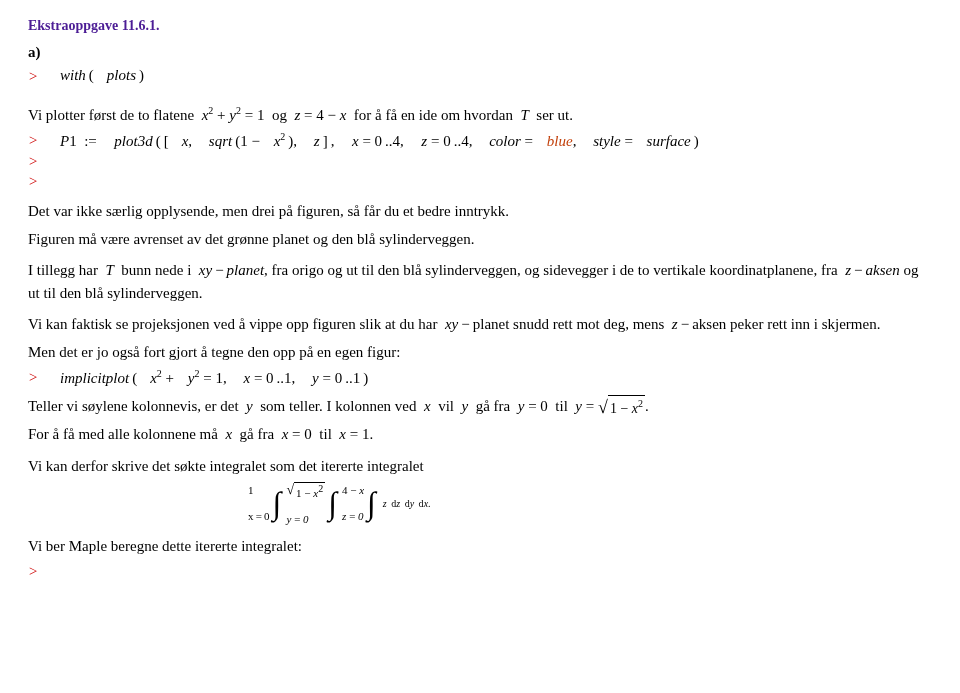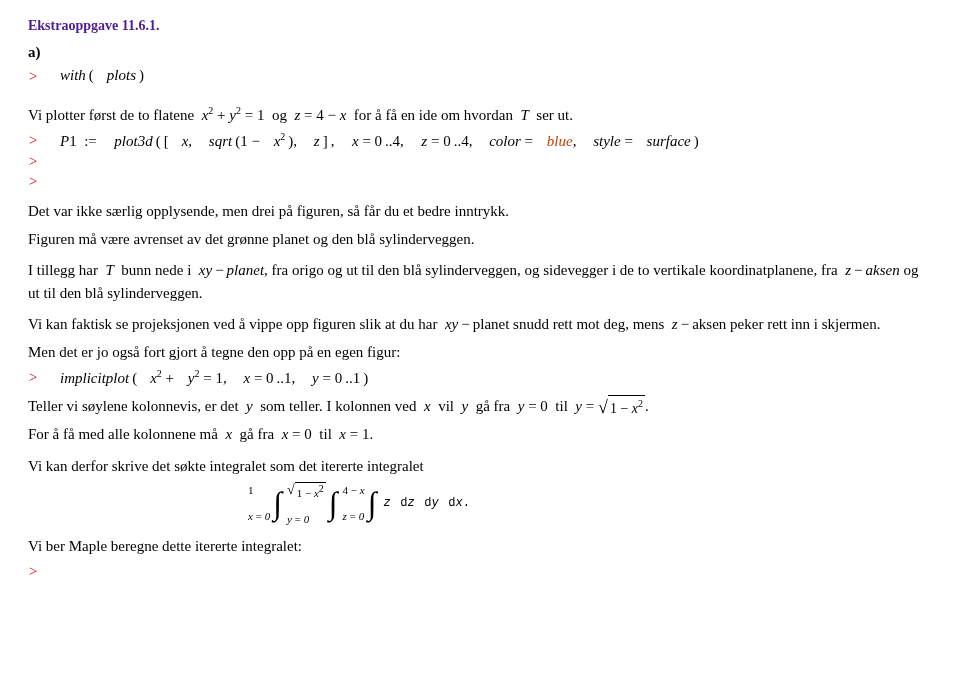--- a/index.html
+++ b/index.html
@@ -150,21 +150,21 @@
 
 <div class="text-block">
   <p>Vi kan derfor skrive det søkte integralet som det itererte integralet</p>
 </div>
 
 <div class="integral-block" style="margin-left:220px; margin-top:4px; margin-bottom:10px;">
 
   <div class="integral-group">
     <div class="integral-limits">
       <span class="int-upper">1</span>
-      <span class="int-lower" style="font-style:italic;">x = 0</span>
+      <span class="int-lower" style="">x = 0</span>
     </div>
     <span class="integral-symbol">∫</span>
   </div>
 
   <div class="integral-group" style="margin-left:4px;">
     <div class="integral-limits">
       <span class="int-upper" style="display:flex;align-items:center;">
         <span style="font-size:14px;line-height:1;">√</span>
           <span style="border-top:1.5px solid #000;padding:0 2px;font-size:11px;">1 − <em>x</em><sup>2</sup></span>
       </span>
@@ -174,21 +174,21 @@
   </div>
 
   <div class="integral-group" style="margin-left:4px;">
     <div class="integral-limits">
       <span class="int-upper">4 − <em>x</em></span>
       <span class="int-lower" style="font-style:italic;">z = 0</span>
     </div>
     <span class="integral-symbol">∫</span>
   </div>
 
-  <span style="margin-left:6px;font-size:12px;font-family:Liberation Mono, monospace;">
+  <span style="margin-left:6px;font-size:10px;">
     <em>z</em>  d<em>z</em>  d<em>y</em>  d<em>x</em>.
   </span>
 </div>
 
 <div class="text-block">
   <p>Vi ber Maple beregne dette itererte integralet:</p>
 </div>
 
 <div class="maple-line">
   <span class="maple-prompt">&gt;</span>

